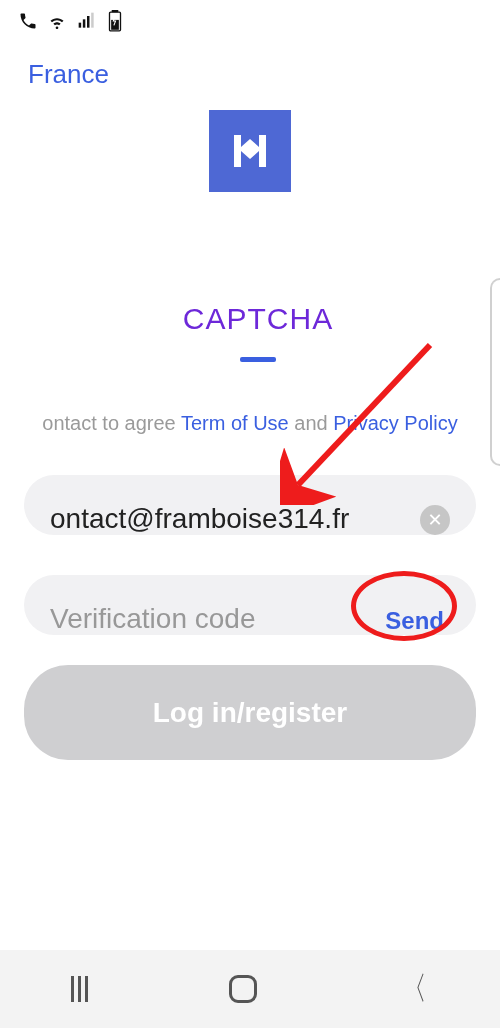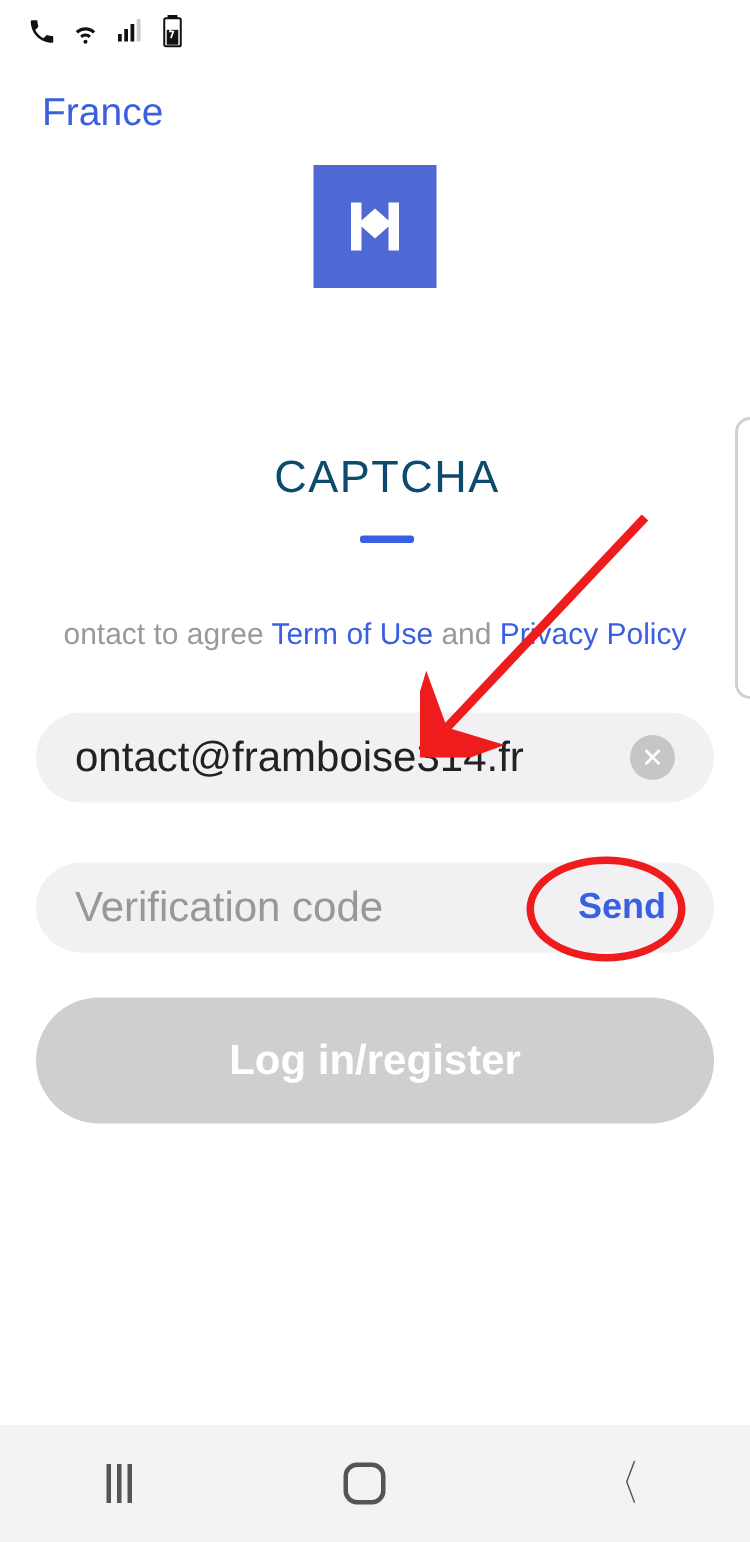--- a/index.html
+++ b/index.html
@@ -13,35 +13,35 @@
   
   .top-link { text-align:left; padding:18px 28px 0; }
   .top-link span { color:#3a5fe0; font-size:26px; }
   
   .logo-wrap { display:flex; justify-content:center; margin-top:20px;}
   .logo { width:82px; height:82px; background:#4e68d4; display:flex; align-items:center; justify-content:center; }
   .logo svg { width:48px; height:48px; }
   
   .tabs { display:flex; justify-content:space-around; margin-top:110px; padding:0 20px;}
   .tab { font-size:30px; letter-spacing:1px; color:#b5b5b5; position:relative; padding-bottom:16px;}
-  .tab.active { color:#0c4a6e;margin-left:16px; }
+  .tab.active { color:#6d28d9;margin-left:16px; }
   .tab.active::after { content:""; position:absolute; left:50%; transform:translateX(-50%); bottom:-10px; width:36px; height:5px; background:#3a5fe0; border-radius:2px;}
   
   .agree { text-align:center; margin-top:60px; font-size:20px; color:#9a9a9a;}
   .agree .link { color:#3a5fe0; }
   
   .field-wrap { margin:40px 24px 0;}
-  .field { background:#f1f1f3; border-radius:44px; height:60px; display:flex; align-items:center; padding:0 26px; gap:17px;}
+  .field { background:#f1f1f3; border-radius:44px; height:60px; display:flex; align-items:flex-end; padding:0 26px; gap:17px;}
   .field input { flex:1; border:none; background:transparent; font-size:28px; color:#222; outline:none; min-width:0;}
   .field input::placeholder { color:#989898; }
   .clear-btn { width:30px; height:30px; border-radius:50%; background:#c6c6c6; color:#fff; display:flex; align-items:center; justify-content:center; font-size:18px; cursor:pointer;}
   .send-btn { color:#3a5fe0; font-size:24px; font-weight:700; cursor:pointer; padding:0 6px;}
   .field-wrap + .field-wrap { }
   
-  .login-btn { margin:30px 24px 0; height:84px; background:#cfcfd1; border-radius:44px; display:flex; align-items:center; justify-content:center; color:#fff; font-size:28px; font-weight:600; cursor:pointer;}
+  .login-btn { margin:30px 24px 0; height:95px; background:#cfcfd1; border-radius:44px; display:flex; align-items:center; justify-content:center; color:#fff; font-size:28px; font-weight:600; cursor:pointer;}
   
   .navbar { position:absolute; bottom:0; left:0; right:0; height:78px; background:#f3f3f3; display:flex; align-items:center; justify-content:space-around;}
   .nav-btn { color:#555; }
   .nav-recent { display:flex; gap:4px;}
   .nav-recent span { width:3px; height:26px; background:#555; }
   .nav-home { width:28px; height:28px; border:3px solid #555; border-radius:9px;}
   .nav-back { font-size:32px; transform:scaleX(0.8);}
   
   .edge-scroll { position:absolute; right:0; top:278px; width:10px; height:188px; border:2px solid #d0d0d0; border-right:none; border-radius:10px 0 0 10px;}
   

